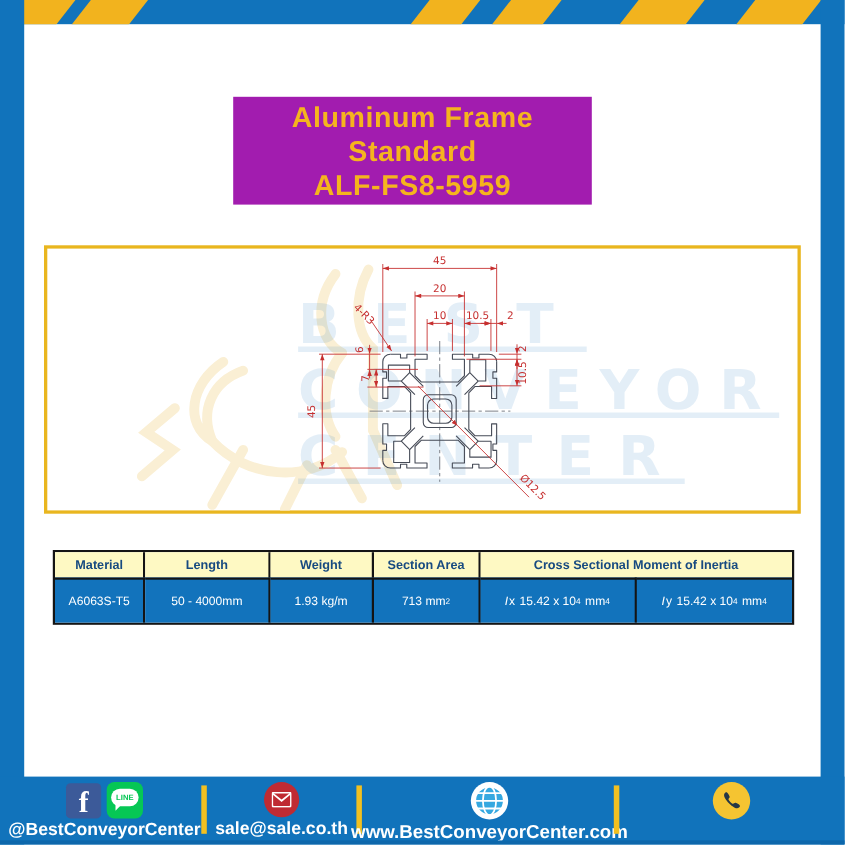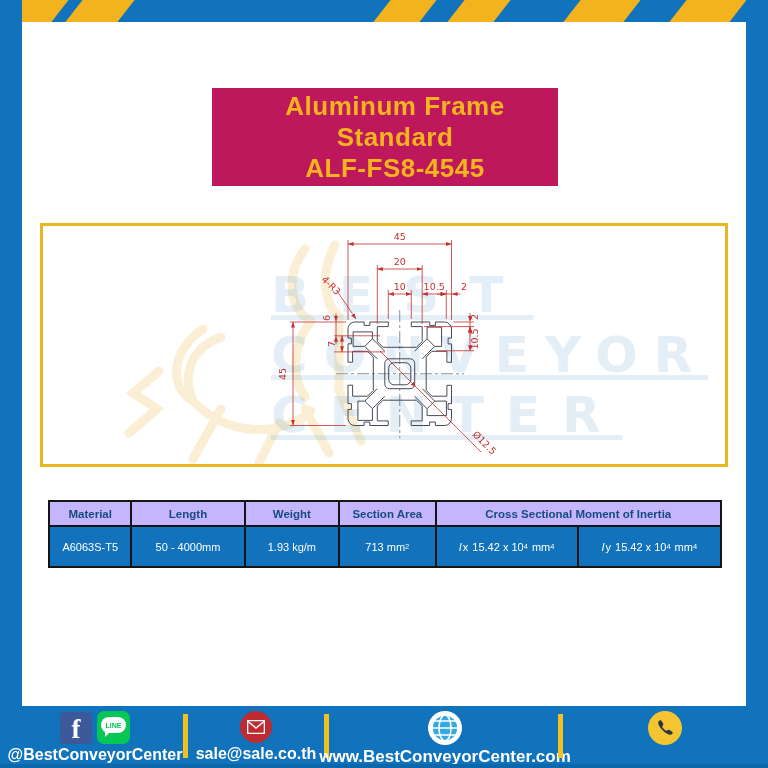--- a/index.html
+++ b/index.html
@@ -4,38 +4,38 @@
 <style>
   html,body{margin:0;padding:0;background:#fff;}
   .page{position:relative;width:768px;height:768px;background:#ffffff;overflow:hidden;
         font-family:"Liberation Sans",sans-serif;}
   
   .bar-top{position:absolute;left:0;top:0;width:768px;height:22px;background:#1173BB;overflow:hidden;}
   .bar-left{position:absolute;left:0;top:0;width:22px;height:768px;background:#1173BB;}
   .bar-right{position:absolute;right:0;top:0;width:22px;height:768px;background:#1173BB;}
   .stripe{position:absolute;top:-4px;height:30px;background:#F2B31E;transform:skewX(-38deg);}
   
-  .title-box{position:absolute;left:212px;top:88px;width:326px;height:98px;background:#be185d;
-             display:flex;flex-direction:column;align-items:center;justify-content:center;padding-left:20px;}
+  .title-box{position:absolute;left:212px;top:88px;width:326px;height:98px;background:#a21caf;
+             display:flex;flex-direction:column;align-items:center;justify-content:center;}
   .title-box div{color:#F5B41E;font-weight:bold;font-size:26px;line-height:31px;letter-spacing:.5px;}
   
   .draw{position:absolute;left:40px;top:223px;width:688px;height:244px;border:3px solid #E9B61F;
         background:#fff;box-sizing:border-box;overflow:hidden;}
   .wm-text{position:absolute;font-family:"DejaVu Sans",sans-serif;font-weight:bold;font-size:50px;
            color:rgba(27,117,188,0.12);white-space:nowrap;text-decoration:underline;}
   .wm-logo{position:absolute;left:50px;top:5px;}
   svg.dim{position:absolute;left:0;top:0;}
   .pl{stroke:#464b57;stroke-width:1;fill:none;stroke-linejoin:round;}
   .cl{stroke:#6a7078;stroke-width:.8;fill:none;stroke-dasharray:12 3 3 3;}
   .rd{stroke:#C62F2F;stroke-width:.8;fill:none;}
   .rt{fill:#C62F2F;font-family:"DejaVu Sans",sans-serif;font-size:9.5px;}
   
   .spec{position:absolute;left:48px;top:500px;width:674px;border:2px solid #141414;box-sizing:border-box;}
   .trh,.trd{display:flex;width:100%;}
-  .trh>div{background:#c4b5fd;color:#174A80;font-weight:bold;font-size:11.5px;height:23px;
+  .trh>div{background:#fef9c3;color:#174A80;font-weight:bold;font-size:11.5px;height:23px;
            display:flex;align-items:center;justify-content:center;border-right:2px solid #141414;box-sizing:border-box;}
   .trd>div{background:#1273BC;color:#ffffff;font-size:11px;height:41px;
            display:flex;align-items:center;justify-content:center;border-right:2px solid #141414;
            border-top:2px solid #141414;box-sizing:border-box;}
   .trh>div:last-child,.trd>div:last-child{border-right:none;}
   .c1{width:12.3%;} .c2{width:16.9%;} .c3{width:14.1%;} .c4{width:14.4%;}
   .c5{width:42.3%;} .c6{width:21.2%;} .c7{width:21.1%;}
   .it{font-style:italic;margin-right:1px;}
   sup{font-size:7.5px;}
   .sp{margin-left:4px;}
@@ -69,21 +69,21 @@
     <div class="stripe" style="left:456px;width:46px;"></div>
     <div class="stripe" style="left:572px;width:60px;"></div>
     <div class="stripe" style="left:678px;width:60px;"></div>
   </div>
   <div class="bar-left"></div>
   <div class="bar-right"></div>
 
   <div class="title-box">
     <div>Aluminum Frame</div>
     <div>Standard</div>
-    <div>ALF-FS8-4545</div>
+    <div>ALF-FS8-5959</div>
   </div>
 
   <div class="draw">
 
     <svg class="wm-logo" width="320" height="238" viewBox="0 0 320 238">
       <g stroke="#FAEFD4" stroke-width="9" fill="none" stroke-linecap="round">
         <path d="M212,18 C192,44 196,78 218,90"></path>
         <path d="M242,14 C228,40 230,72 246,86 L246,160"></path>
         <path d="M218,90 C200,112 198,146 212,166"></path>
         <path d="M110,98 C80,118 74,154 100,170 C88,142 100,116 128,106"></path>

